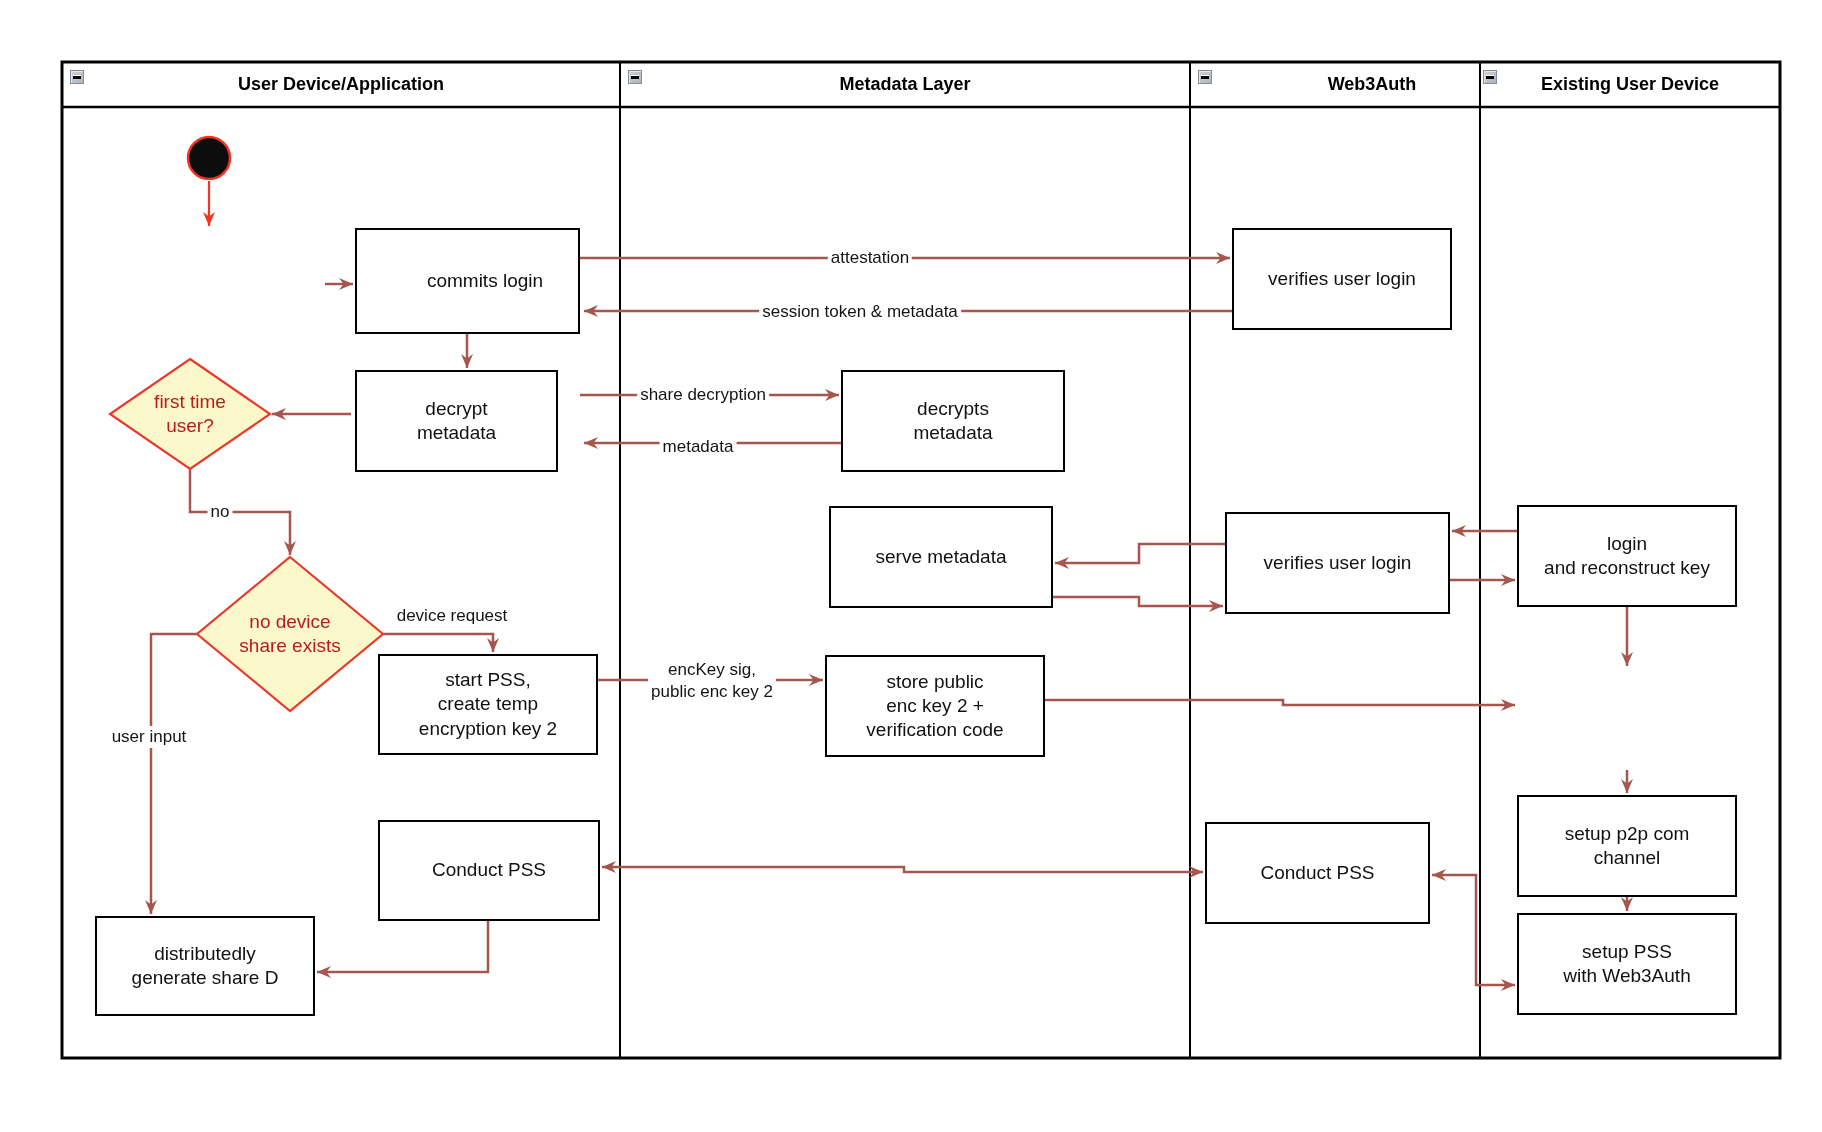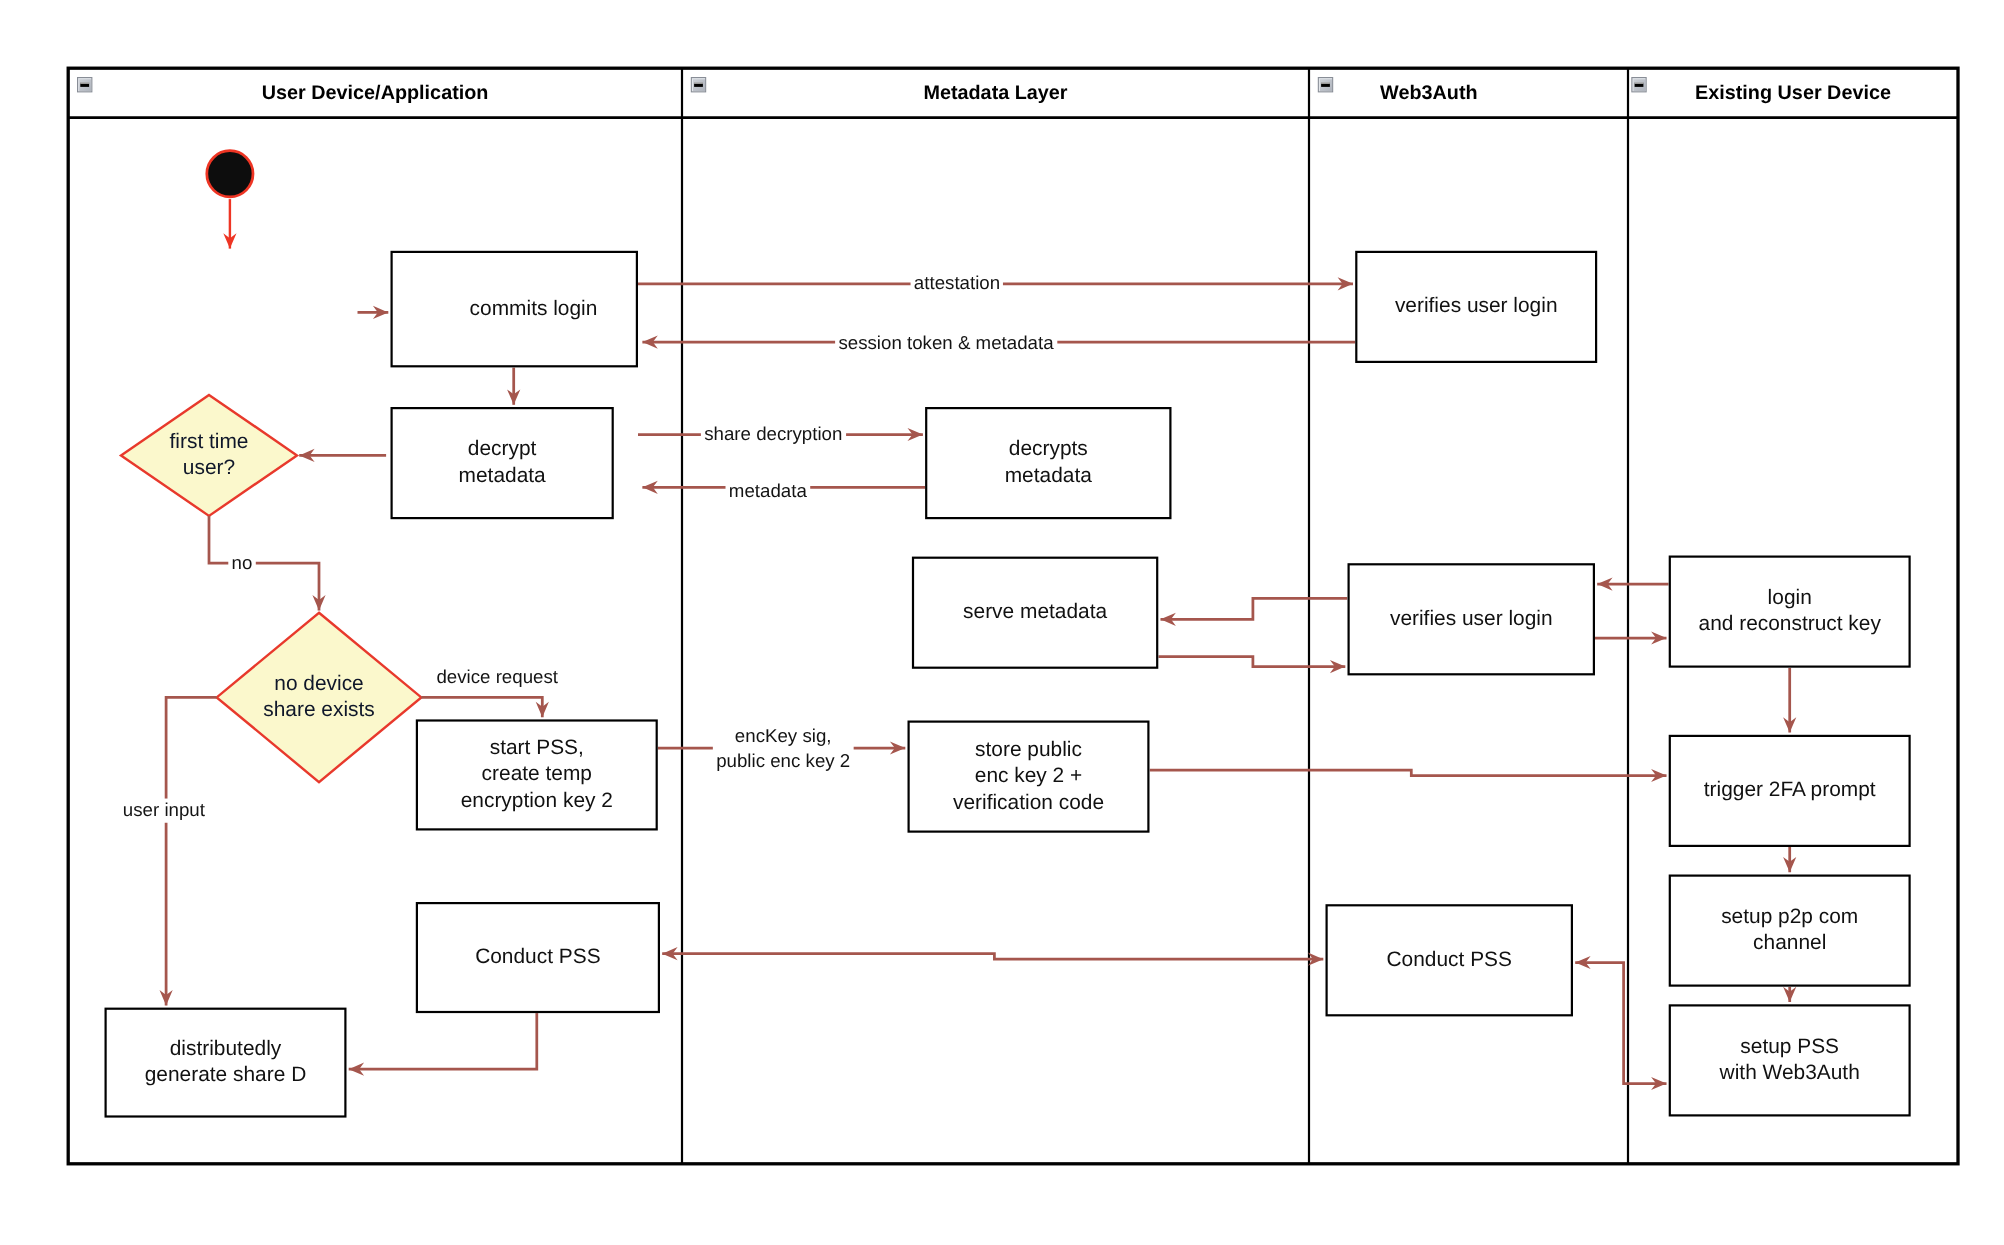--- a/index.html
+++ b/index.html
@@ -5,21 +5,21 @@
   html,body{margin:0;padding:0;background:#ffffff;}
   #canvas{position:relative;width:1822px;height:1132px;background:#ffffff;
           font-family:"Liberation Sans", sans-serif;overflow:hidden;}
   #wires{position:absolute;left:0;top:0;width:1822px;height:1132px;}
   .layer{position:absolute;left:0;top:0;width:1822px;height:1132px;pointer-events:none;}
   .node{position:absolute;background:#ffffff;border:2px solid #000;display:flex;
         align-items:center;justify-content:center;text-align:center;
         font-size:19px;line-height:1.28;color:#111;box-sizing:border-box;}
   .node .line, .dec .line{display:block;}
   .dec{position:absolute;display:flex;align-items:center;justify-content:center;
-       text-align:center;font-size:19px;line-height:1.28;color:#0f172a;}
+       text-align:center;font-size:19px;line-height:1.28;color:#b91c1c;}
   .hdr{position:absolute;display:flex;align-items:center;justify-content:center;
        font-weight:bold;font-size:18px;color:#000;}
   .collapse{position:absolute;width:14px;height:14px;
        background:linear-gradient(135deg,#cfd3d9 0%,#aeb3bc 100%);
        border:1px solid #888d96;box-shadow:inset 1px 1px 0 #e3e6ea;
        display:flex;align-items:center;justify-content:center;box-sizing:border-box;}
   .collapse .bar{width:8px;height:3px;background:#000;border-top:1px solid #fff;}
   .elabel{position:absolute;transform:translate(-50%,-50%);background:#ffffff;
        padding:0 3px;font-size:17px;color:#141414;text-align:center;line-height:1.3;
        white-space:nowrap;}
@@ -140,21 +140,21 @@
       </div>
       <div class="collapse" style="left: 70px; top: 70px; pointer-events: auto;">
         <div class="bar"></div>
       </div>
       <div class="hdr" style="left: 620px; top: 62px; width: 570px; height: 45px;">
         <span>Metadata Layer</span>
       </div>
       <div class="collapse" style="left: 628px; top: 70px; pointer-events: auto;">
         <div class="bar"></div>
       </div>
-      <div class="hdr" style="left: 1154px; top: 62px; width: 290px; height: 45px;">
+      <div class="hdr" style="left: 1227px; top: 62px; width: 290px; height: 45px;">
         <span>Web3Auth</span>
       </div>
       <div class="collapse" style="left: 1198px; top: 70px; pointer-events: auto;">
         <div class="bar"></div>
       </div>
       <div class="hdr" style="left: 1480px; top: 62px; width: 300px; height: 45px;">
         <span>Existing User Device</span>
       </div>
       <div class="collapse" style="left: 1483px; top: 70px; pointer-events: auto;">
         <div class="bar"></div>
@@ -232,25 +232,20 @@
       </div>
       <div class="node" style="left: 1205px; top: 822px; width: 225px; height: 102px;">
         <div>
           <span class="line">Conduct PSS</span>
         </div>
       </div>
       <div class="node" style="left: 1517px; top: 505px; width: 220px; height: 102px;">
         <div>
           <span class="line">login</span>
           <span class="line">and reconstruct key</span>
-        </div>
-      </div>
-      <div class="node" style="left: 1517px; top: 668px; width: 220px; height: 102px;">
-        <div>
-          <span class="line">trigger 2FA prompt</span>
         </div>
       </div>
       <div class="node" style="left: 1517px; top: 795px; width: 220px; height: 102px;">
         <div>
           <span class="line">setup p2p com</span>
           <span class="line">channel</span>
         </div>
       </div>
       <div class="node" style="left: 1517px; top: 913px; width: 220px; height: 102px;">
         <div>

